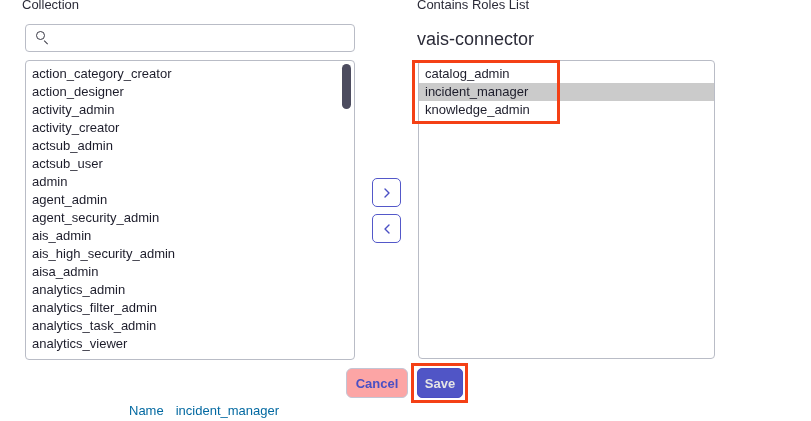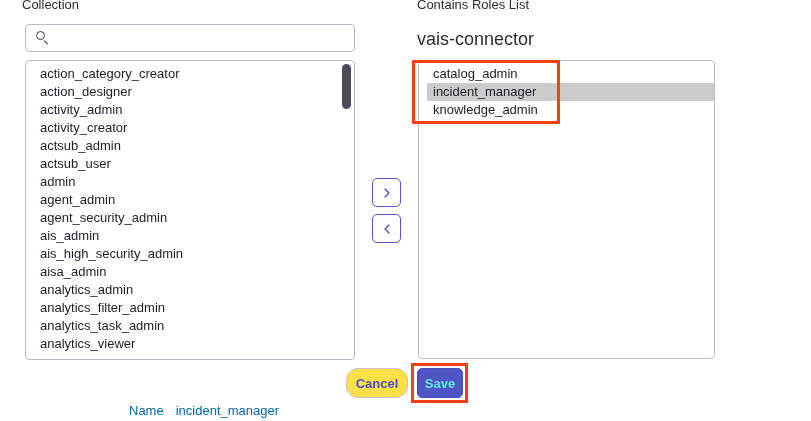--- a/index.html
+++ b/index.html
@@ -120,21 +120,20 @@
     height: 299px;
     padding-left: 48px;
   }
 
   .list-scroll {
     position: absolute;
     left: 0; top: 0;
     right: 0; bottom: 0;
     overflow: hidden;
     padding: 4px 0 0 0;
-    margin-left: 8px;
   }
 
   .list-item {
     font-size: 13px;
     line-height: 18px;
     height: 18px;
     padding: 0 6px 0 6px;
     white-space: nowrap;
     color: #1d1d2b;
     overflow: hidden;
@@ -187,39 +186,39 @@
 
   
   #cancel-button {
     position: absolute;
     left: 346px;
     top: 368px;
     width: 62px;
     height: 30px;
     box-sizing: border-box;
     border: 1px solid #c3c5d4;
-    border-radius: 12px;
-    background: #fde047;
+    border-radius: 6px;
+    background: #fca5a5;
     color: #4a4fc4;
     font-size: 13px;
     font-family: inherit;
     font-weight: bold;
     cursor: pointer;
   }
   #save-button {
     position: absolute;
     left: 417px;
     top: 368px;
     width: 46px;
     height: 30px;
     box-sizing: border-box;
     border: 1px solid #4a4fc4;
     border-radius: 5px;
     background: #5055c6;
-    color: #5eead4;
+    color: #e5e5e5;
     font-size: 13px;
     font-family: inherit;
     font-weight: bold;
     cursor: pointer;
   }
 
   
   #name-row {
     position: absolute;
     left: 129px;

